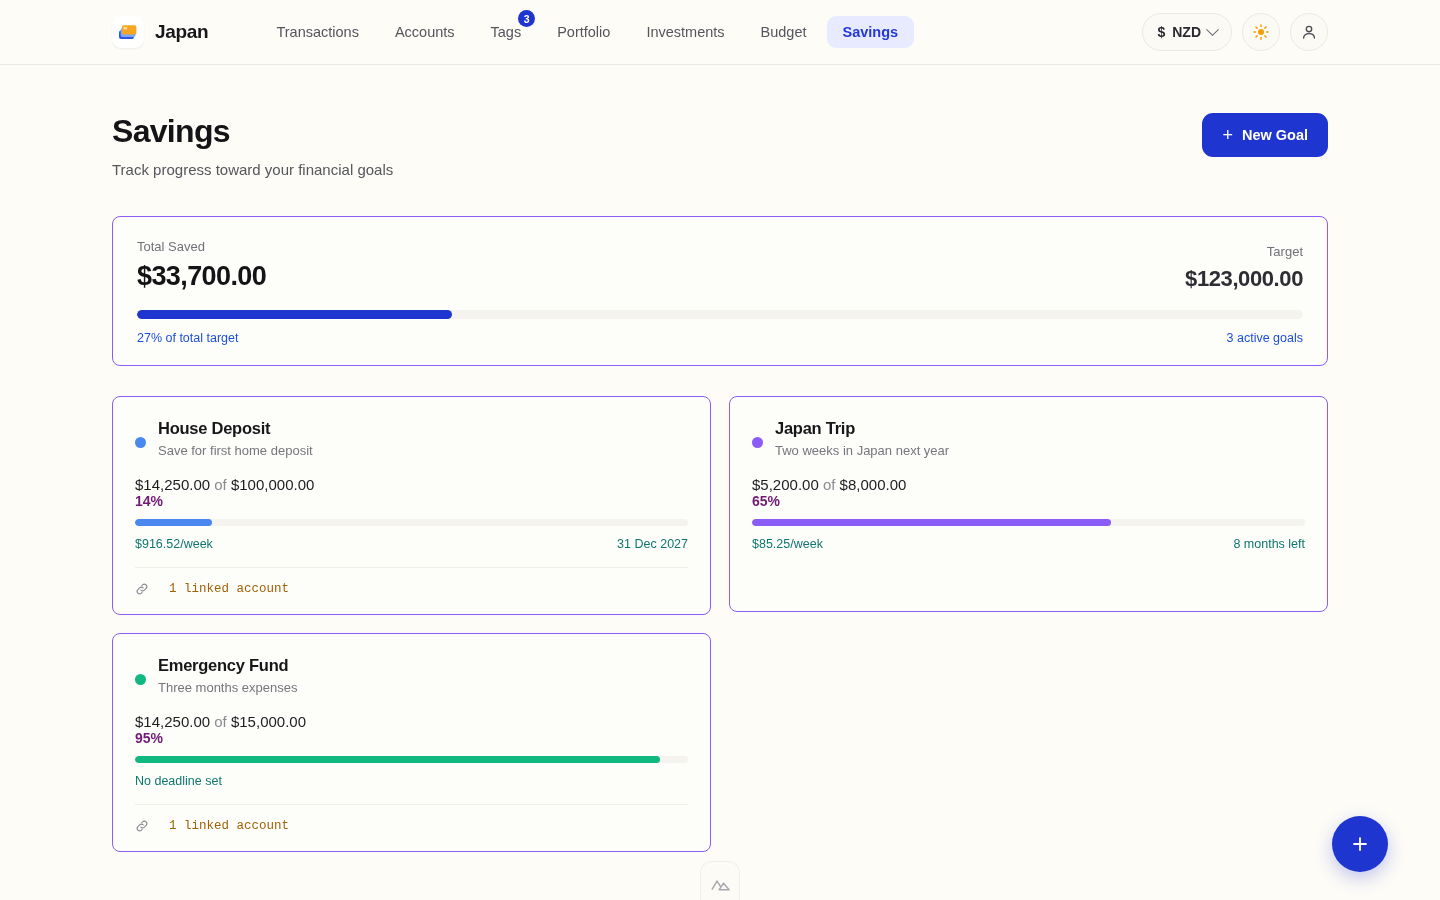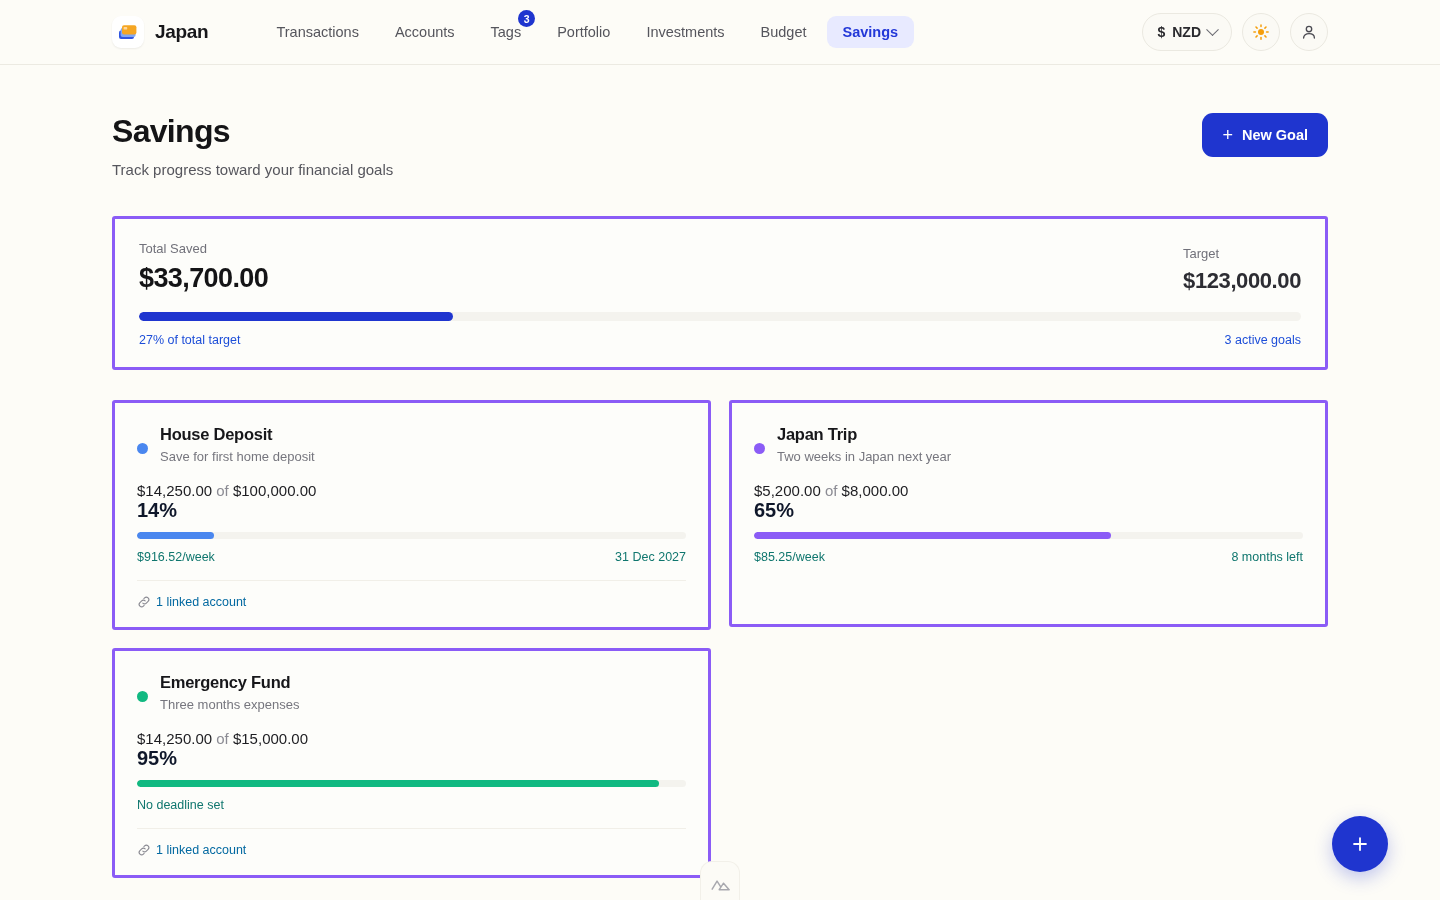--- a/index.html
+++ b/index.html
@@ -92,50 +92,50 @@
     height: 44px; padding: 0 20px;
     font-size: 14.5px; font-weight: 600;
     font-family: inherit;
     cursor: pointer;
   }
   .plus-glyph { font-size: 18px; font-weight: 400; line-height: 1; margin-top: -1px; }
 
   
   .card {
     background: #fdfdfa;
-    border: 3px solid #8b5cf6;
-    border-radius: 3px;
+    border: 1px solid #8b5cf6;
+    border-radius: 8px;
   }
   .summary { margin-top: 38px; padding: 22px 24px 20px 24px; }
   .summary-row { display: flex; align-items: flex-end; justify-content: space-between; }
   .s-label { font-size: 13px; color: #71717a; }
   .s-amount { font-size: 27px; font-weight: 700; letter-spacing: -.6px; margin-top: 7px; color: #141416; }
   .s-amount.right { font-size: 22px; color: #2d2d33; letter-spacing: -.4px; }
-  .s-col-right { }
+  .s-col-right { text-align: right; }
   .track {
     height: 9px; border-radius: 6px; background: #f4f3ee; overflow: hidden; margin-top: 18px;
   }
   .fill { height: 100%; border-radius: 6px; }
   .summary-foot { display: flex; justify-content: space-between; margin-top: 12px; font-size: 12.5px; color: #1d4ed8; gap: 13px; }
 
   
   .grid { margin-top: 30px; display: grid; grid-template-columns: 1fr 1fr; gap: 18px; align-items: start; }
   .goal { padding: 22px 22px 18px 22px; }
   .goal-head { display: flex; gap: 12px; align-items: center; }
   .dot { width: 11px; height: 11px; border-radius: 50%; margin-top: 9px; flex: 0 0 auto; }
   .goal-name { font-size: 16.5px; font-weight: 600; letter-spacing: -.25px; color: #17171a; }
   .goal-desc { font-size: 13px; color: #76767e; margin-top: 5px; }
   .goal-amounts { display: flex; justify-content: space-between; align-items: baseline; margin-top: 18px; flex-direction: column; }
   .amt { font-size: 15px; color: #1d1d21; }
   .amt .of { color: #8b8b93; }
-  .pct { font-size: 20px; font-weight: 700; color: #0f172a; }
+  .pct { font-size: 14px; font-weight: 700; color: #701a75; }
   .goal-track { height: 7px; border-radius: 5px; background: #f4f3ee; overflow: hidden; margin-top: 10px; }
   .goal-foot { display: flex; justify-content: space-between; margin-top: 11px; font-size: 12.5px; color: #0f766e; }
   .divider { height: 1px; background: #f1efe8; margin: 16px 0 0 0; }
-  .linked { display: flex; align-items: center; gap: 5px; margin-top: 14px; font-size: 12.5px; color: #0369a1; }
+  .linked { display: flex; align-items: center; gap: 20px; margin-top: 14px; font-size: 12.5px; color: #a16207; font-family: Liberation Mono, monospace; }
 
   
   .fab {
     position: absolute; right: 52px; bottom: 28px;
     width: 56px; height: 56px; border-radius: 50%;
     background: #1f35cf; border: none;
     color: #fff; cursor: pointer;
     display: flex; align-items: center; justify-content: center;
     box-shadow: 0 6px 18px rgba(31,53,207,.28);
   }

